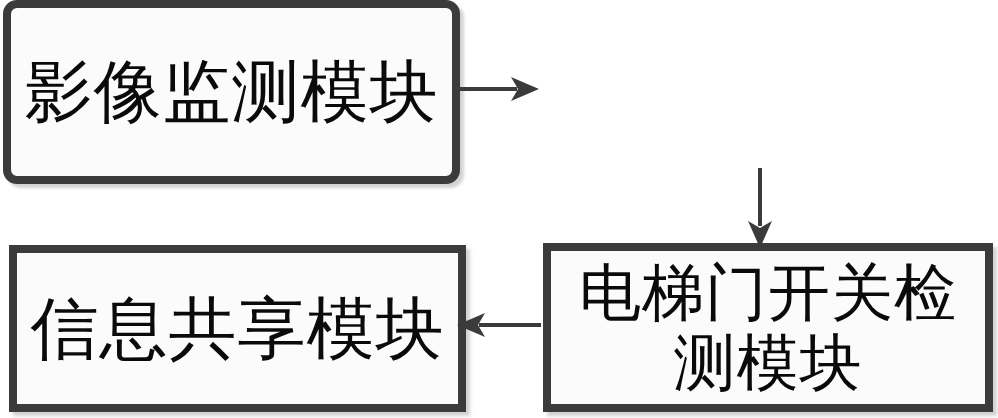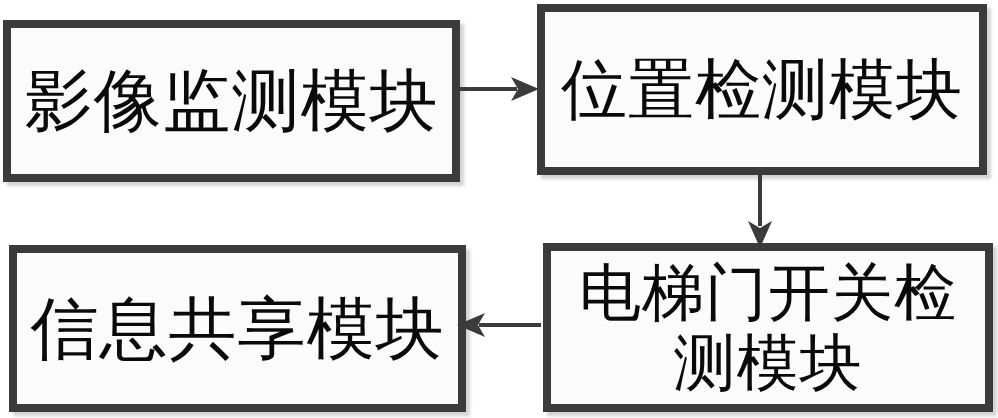--- a/index.html
+++ b/index.html
@@ -31,21 +31,21 @@
   .node-label {
     display: block;
     color: #0a0a0a;
     font-size: 66px;
     line-height: 1.14;
     letter-spacing: 1px;
     white-space: pre-line;
     font-weight: 400;
   }
 
-  #node-image-monitor   { left: 3px;   top: 20px;   width: 457px; height: 162px; }
+  #node-image-monitor   { left: 3px;   top: 0;   width: 457px; height: 184px; border-radius: 14px; }
   #node-position-detect { left: 537px; top: 4px;   width: 450px; height: 171px; }
   #node-info-share      { left: 9px;   top: 245px; width: 457px; height: 167px; }
   #node-door-detect     { left: 543px; top: 243px; width: 450px; height: 169px; }
 
   #node-image-monitor   .node-label { font-size: 68px; }
   #node-position-detect .node-label { font-size: 66px; }
   #node-info-share      .node-label { font-size: 68px; }
   #node-door-detect     .node-label { font-size: 62px; line-height: 1.12; }
 
   
@@ -59,23 +59,20 @@
 </style>
 </head>
 <body>
 
 <div id="canvas">
 
   <div class="node" id="node-image-monitor">
     <span class="node-label">影像监测模块</span>
   </div>
 
-  <div class="node" id="node-position-detect">
-    <span class="node-label">位置检测模块</span>
-  </div>
 
   <div class="node" id="node-info-share">
     <span class="node-label">信息共享模块</span>
   </div>
 
   <div class="node" id="node-door-detect">
     <span class="node-label">电梯门开关检
 测模块</span>
   </div>
 

